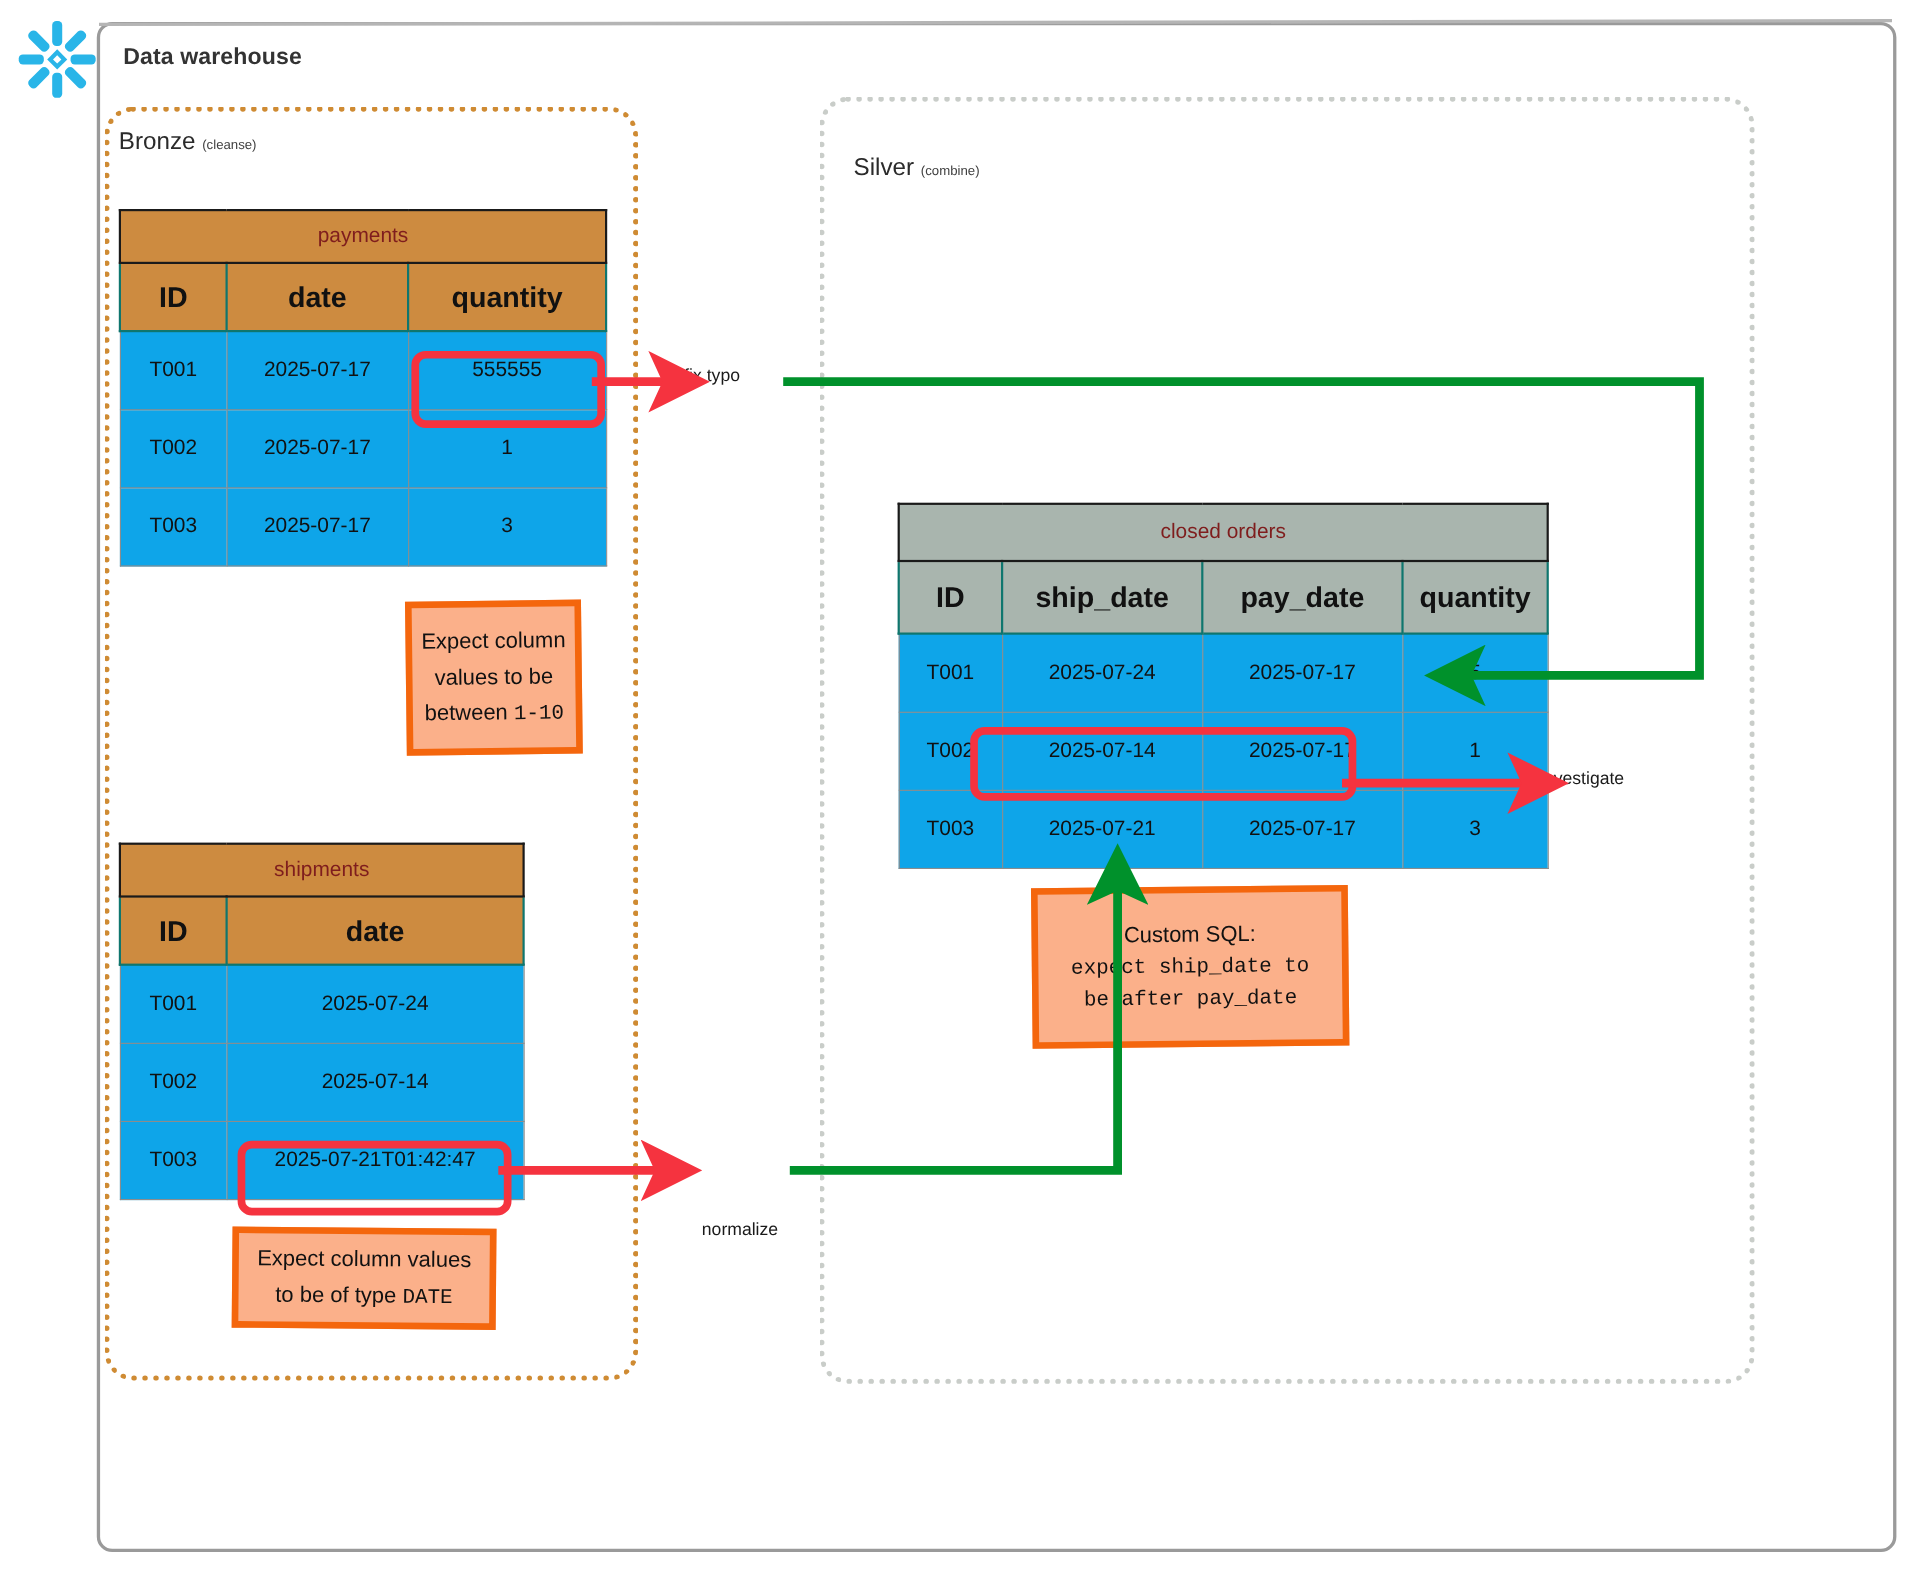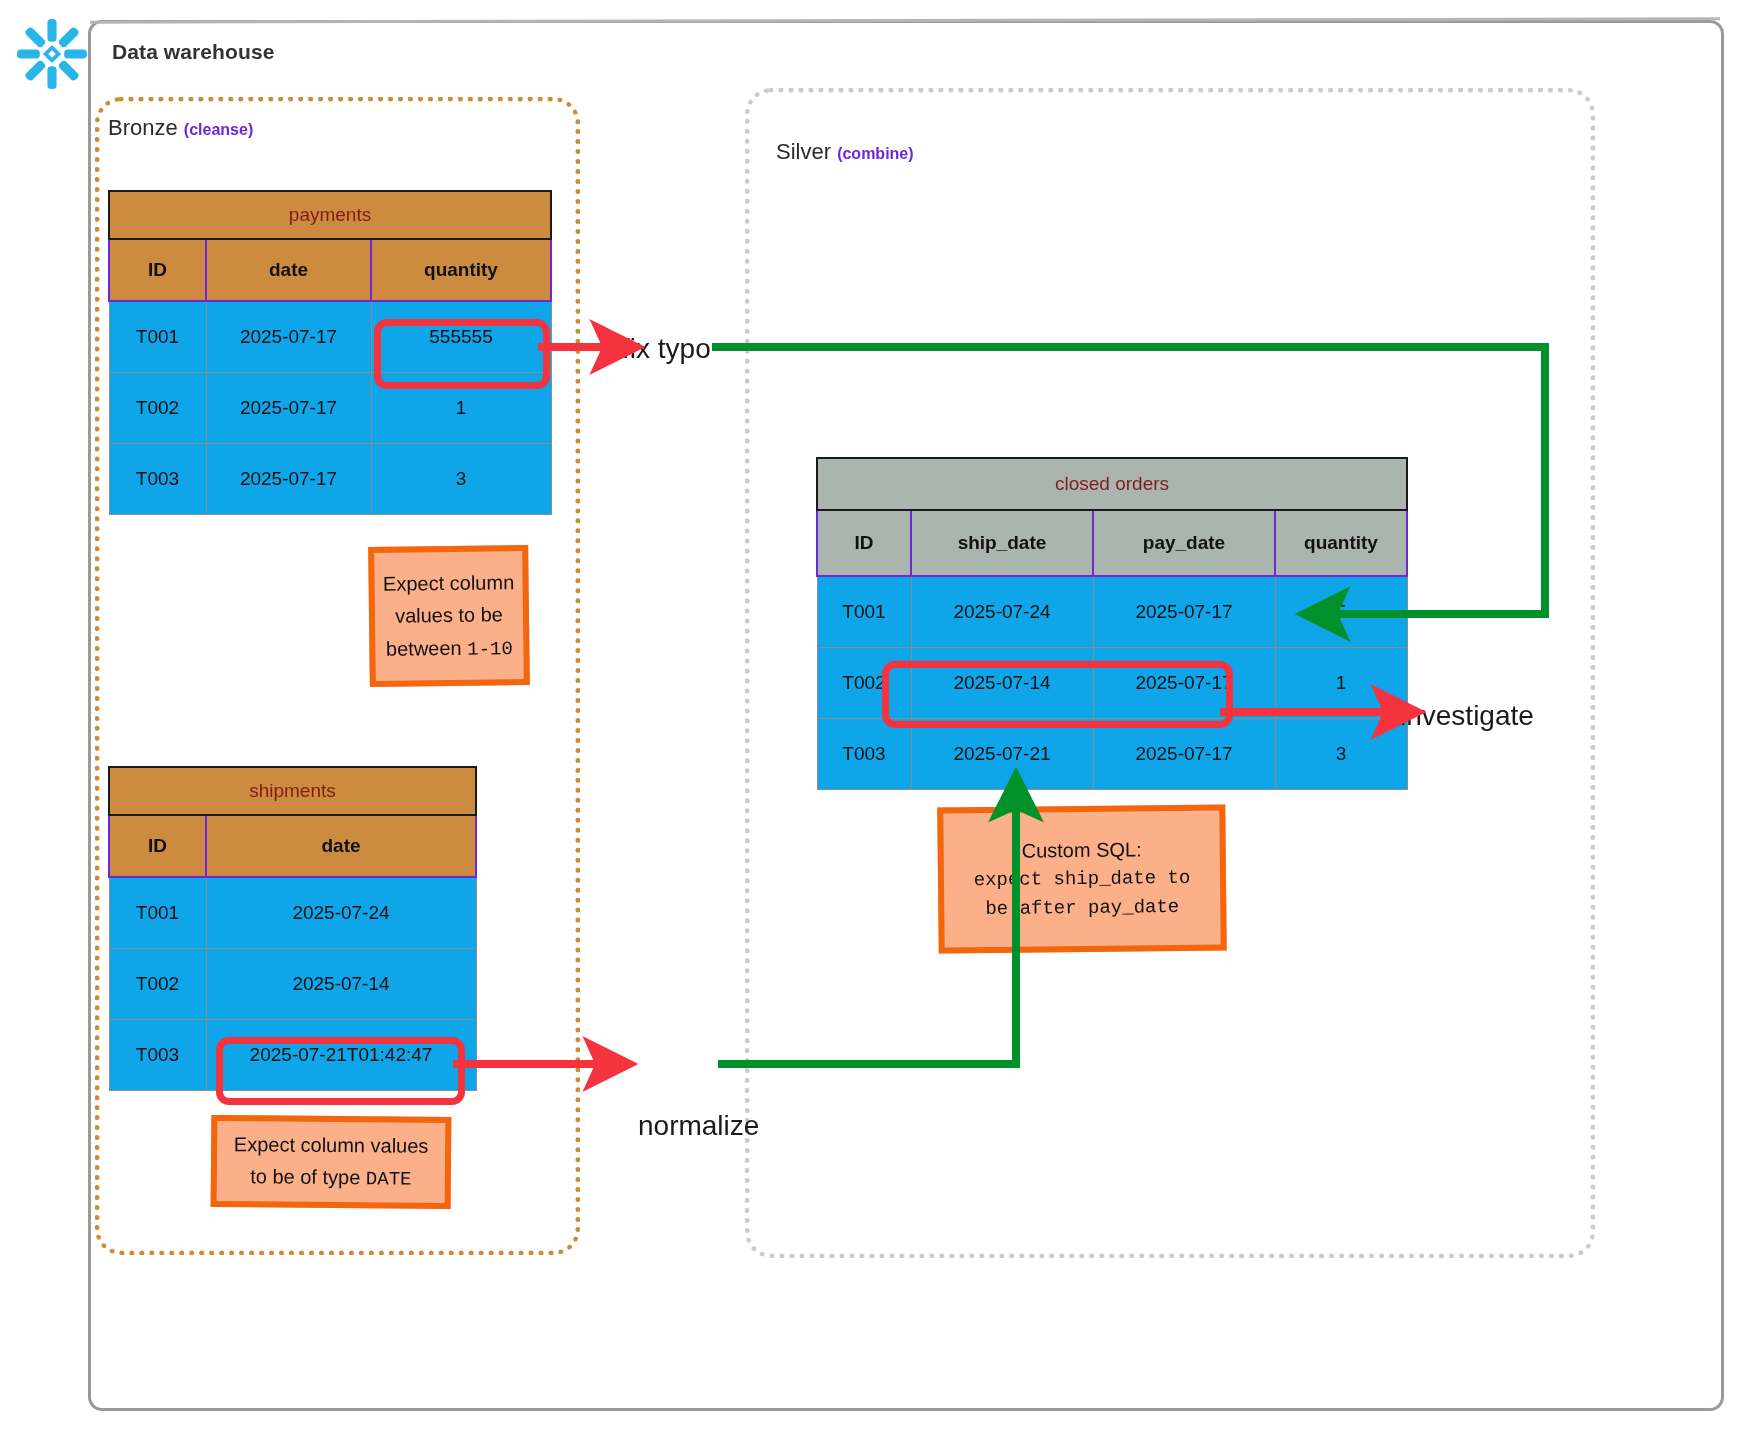--- a/index.html
+++ b/index.html
@@ -27,35 +27,35 @@
   .layer{position:absolute;border-radius:26px;background:transparent;}
   .layer-bronze{
     left:95px;top:97px;width:475px;height:1148px;
     border:5px dotted #cf8b33;
   }
   .layer-silver{
     left:745px;top:88px;width:840px;height:1160px;
     border:5px dotted #c9cdc9;
   }
   .layer-label{position:absolute;font-size:22px;color:#2b2b2b;white-space:nowrap;}
-  .layer-label .sub{font-size:16px;color:#6d28d9;font-weight:bold;}
+  .layer-label .sub{font-size:12px;color:#404040;}
   .label-bronze{left:108px;top:115px;}
   .label-silver{left:776px;top:115px;margin-top:24px;}
 
   
   .tbl{position:absolute;border-collapse:collapse;background:#fff;
        box-shadow:0 0 0 1px rgba(0,0,0,0);}
   .tbl td,.tbl th{border:1px solid #7d7d7d;padding:0;}
   .tbl .tname{
     text-align:center;font-size:19px;font-weight:normal;color:#7f1d1d;
     border:2px solid #1a1a1a;
   }
   .tbl .thcell{
-    text-align:center;font-size:19px;font-weight:bold;color:#111;
-    border:2px solid #6d28d9;
+    text-align:center;font-size:26px;font-weight:bold;color:#111;
+    border:2px solid #0f766e;
   }
   .tbl .cell{
     text-align:center;font-size:19px;color:#111;background:#0ea5e9;
     border:1px solid #8c8c8c;height:70px;
   }
   .bronze-hdr{background:#cd8b40;}
   .silver-hdr{background:#a9b5ae;}
 
   #payments-table{left:108px;top:190px;}
   #payments-table .tname{height:46px;}
@@ -93,21 +93,21 @@
   }
   .note .ln{font-size:20px;line-height:1.62;white-space:nowrap;}
   .note .mono{font-family:"Liberation Mono", monospace;font-size:19px;}
   #note-range{left:369px;top:546px;width:160px;height:140px;transform:rotate(-0.7deg);}
   #note-type{left:211px;top:1116px;width:240px;height:92px;transform:rotate(0.5deg);}
   #note-sql{left:938px;top:806px;width:288px;height:146px;transform:rotate(-0.6deg);}
   #note-sql .ln{line-height:1.52;}
   #note-sql .ln.mono{font-size:19px;}
 
   
-  .conn-label{position:absolute;font-size:28px;color:#1a1a1a;white-space:nowrap;}
+  .conn-label{position:absolute;font-size:16px;color:#1a1a1a;white-space:nowrap;}
   #label-fix-typo{left:622px;top:333px;}
   #label-normalize{left:614px;top:1110px;margin-left:24px;}
   #label-investigate{left:1400px;top:700px;}
 
   
   #arrows{position:absolute;left:0;top:0;width:1738px;height:1430px;pointer-events:none;}
 </style>
 </head>
 <body>
 

